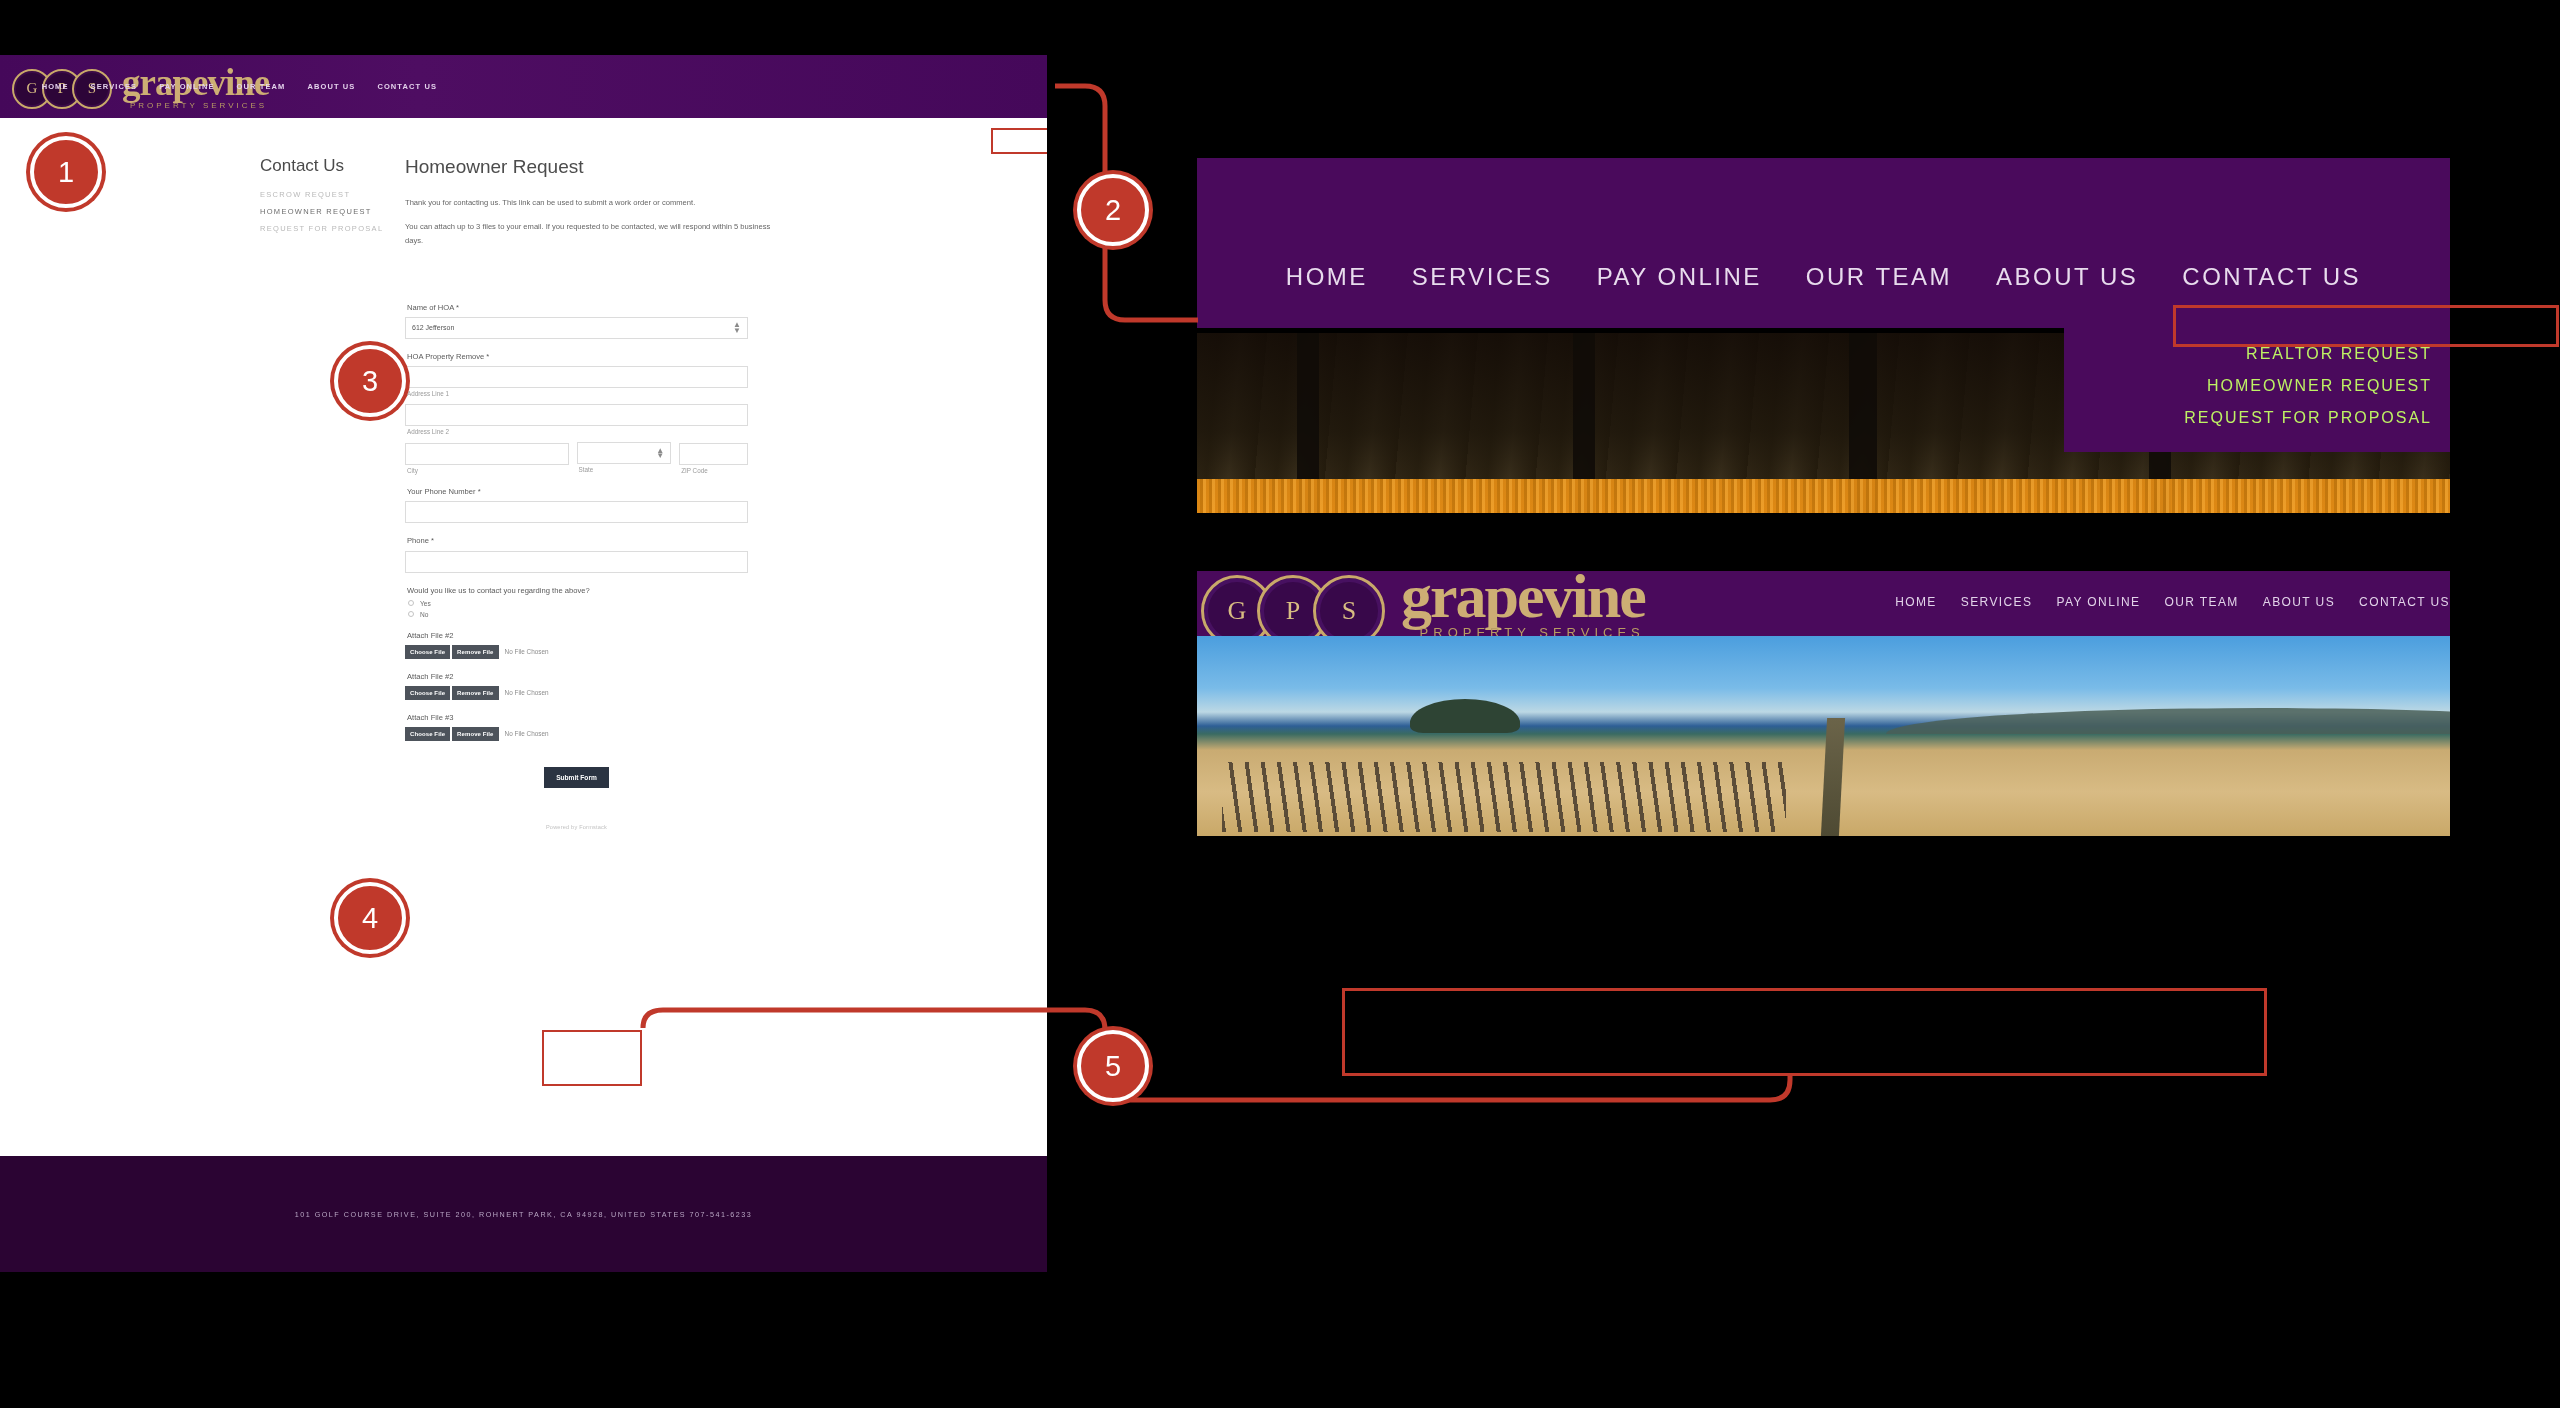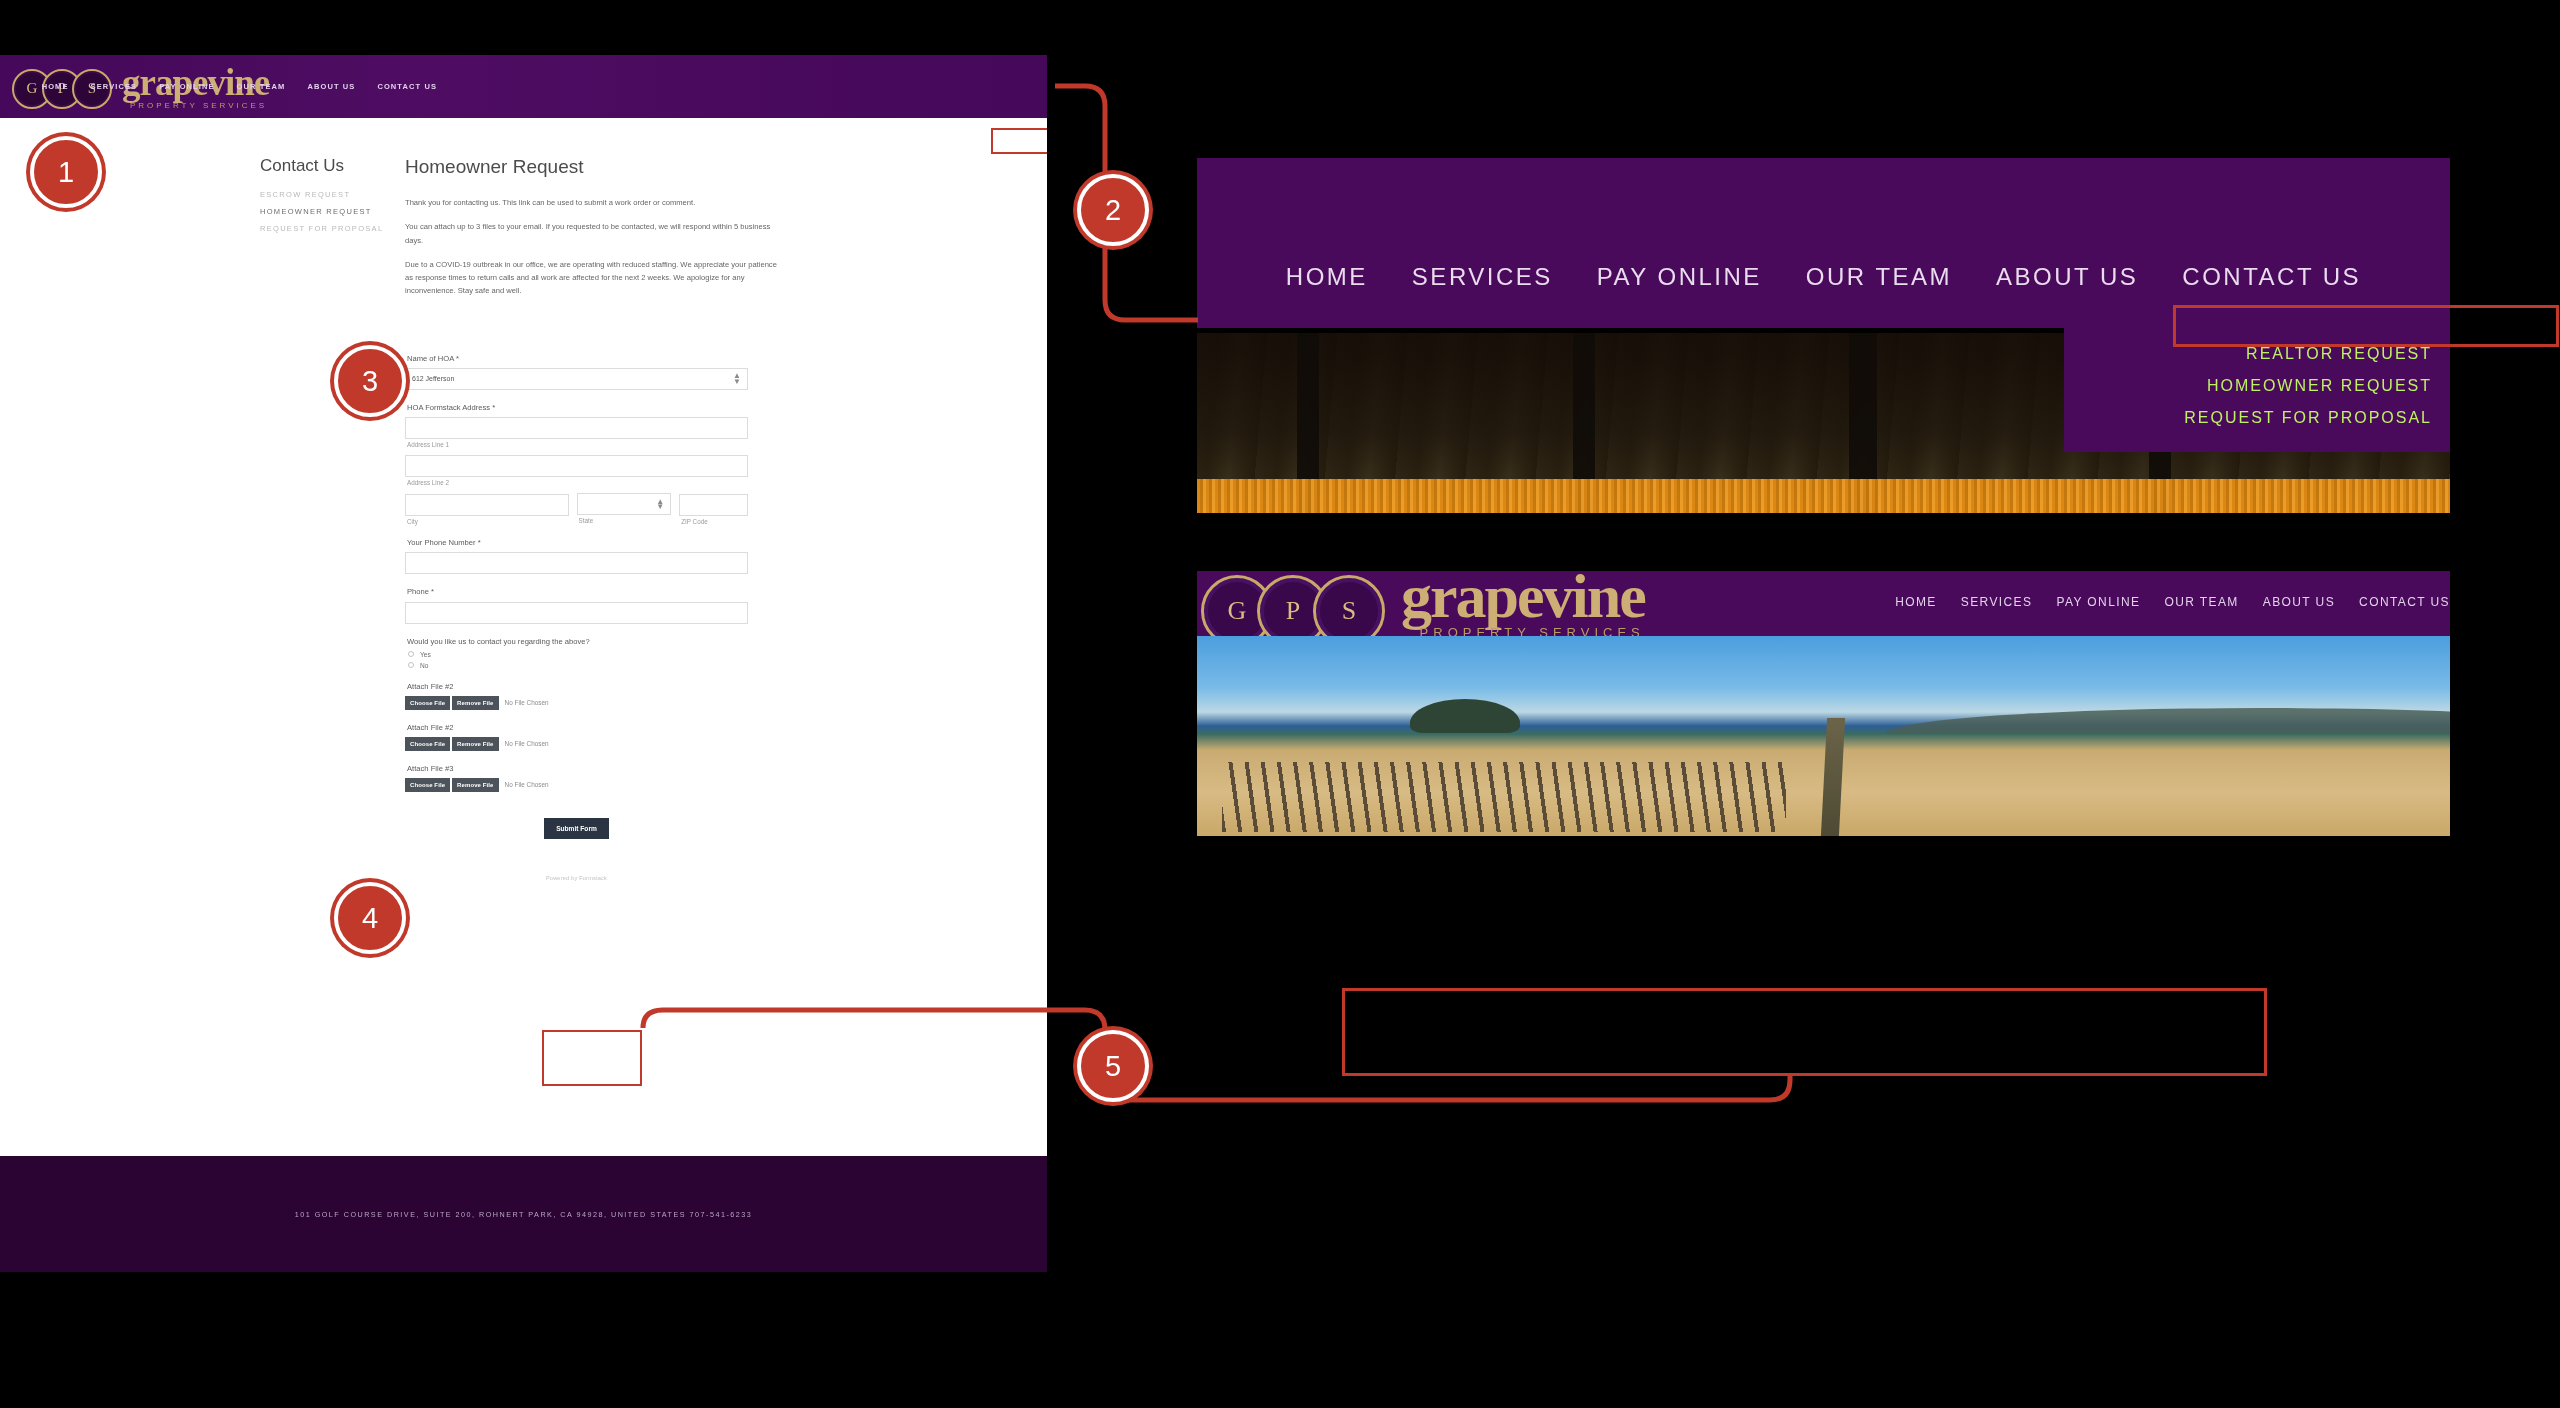--- a/index.html
+++ b/index.html
@@ -283,35 +283,34 @@
         <div class="side-title">Contact Us</div>
         <div class="side-link">ESCROW REQUEST</div>
         <div class="side-link active">HOMEOWNER REQUEST</div>
         <div class="side-link">REQUEST FOR PROPOSAL</div>
       </div>
 
       <div class="main-col">
         <div class="main-title">Homeowner Request</div>
         <p class="main-p">Thank you for contacting us. This link can be used to submit a work order or comment.</p>
         <p class="main-p">You can attach up to 3 files to your email. If you requested to be contacted, we will respond within 5 business days.</p>
-        <p class="main-p">Due to a COVID-19 outbreak in our office, we are operating with reduced staffing. We appreciate your patience as response times to return calls and all work are affected for the next 2 weeks. We apologize for any inconvenience. Stay safe and well.</p>
 
         <div class="form-wrap">
 
           <div class="f-block">
             <div class="f-label">Name of HOA *</div>
             <div class="f-select">
               <span>612 Jefferson</span>
               <span class="spin">▲<br>▼</span>
             </div>
           </div>
 
 
           <div class="f-block">
-            <div class="f-label">HOA Formstack Address *</div>
+            <div class="f-label">HOA Property Remove *</div>
             <input class="f-input" style="">
             <div class="f-sub">Address Line 1</div>
             <input class="f-input" style="margin-top: 7px;">
             <div class="f-sub">Address Line 2</div>
             <div class="f-row" style="margin-top:7px">
               <div style="flex:1.9">
                 <input class="f-input" style="">
                 <div class="f-sub">City</div>
               </div>
               <div style="flex:1.1">

